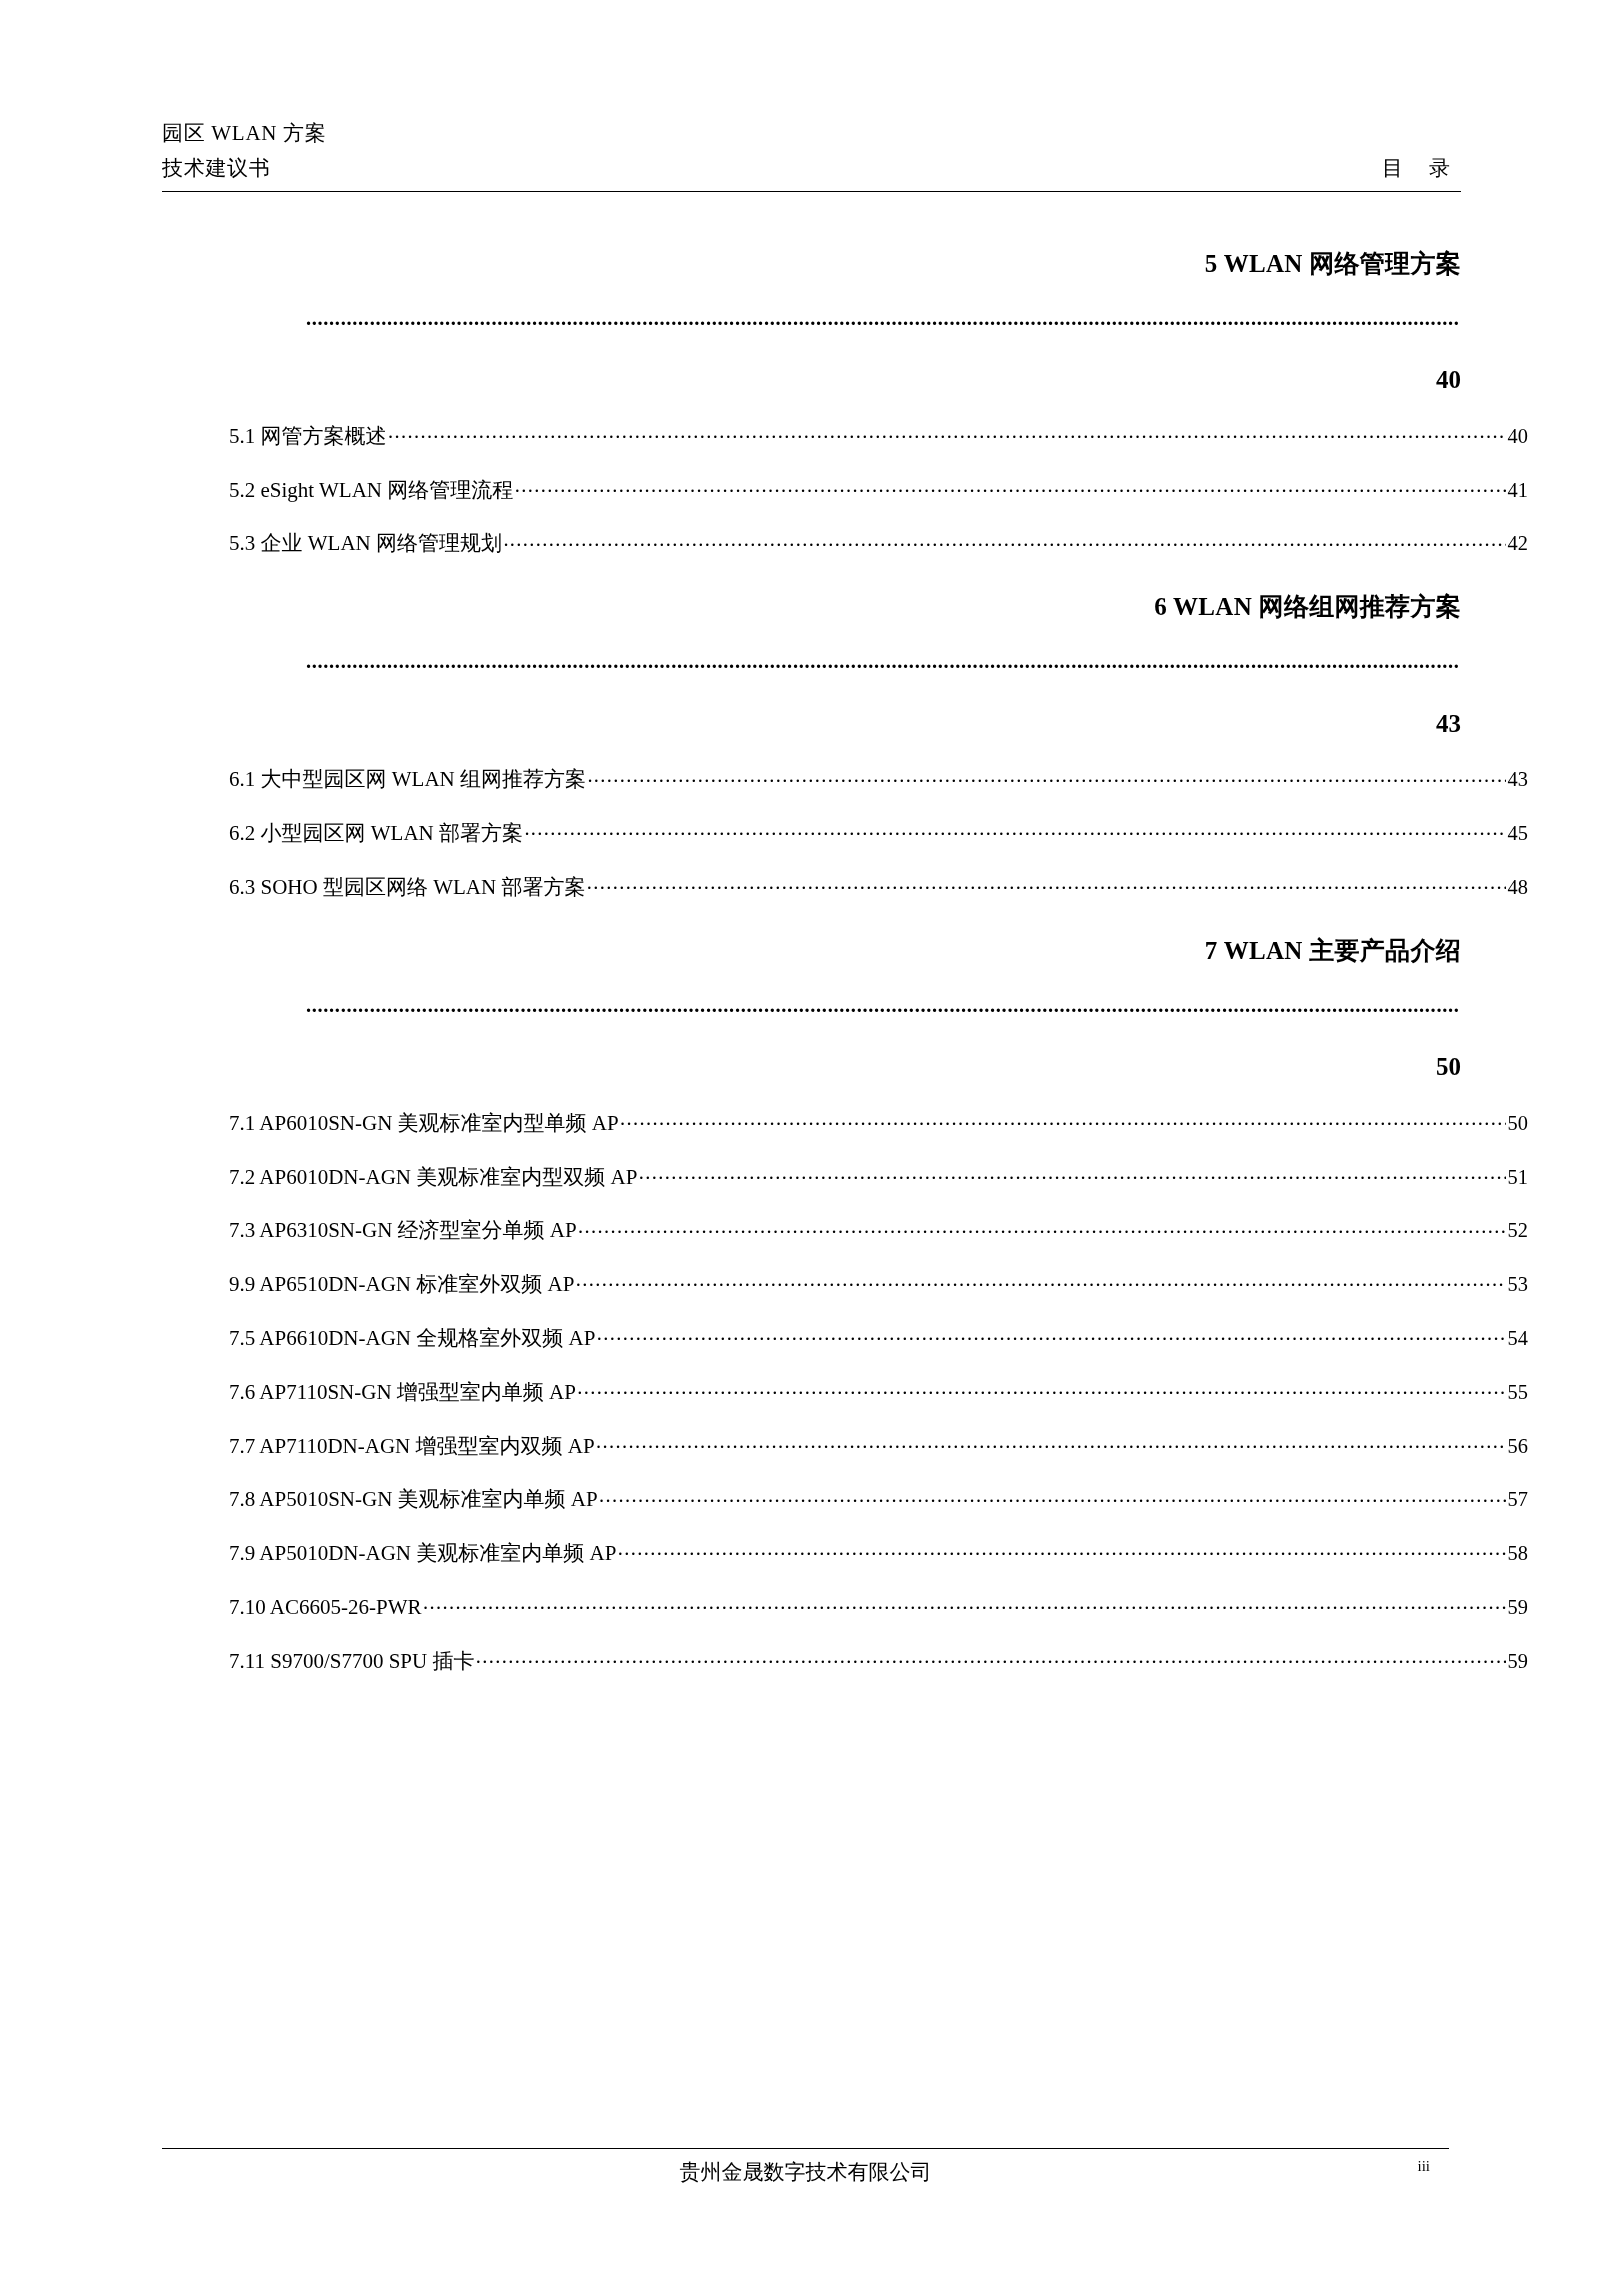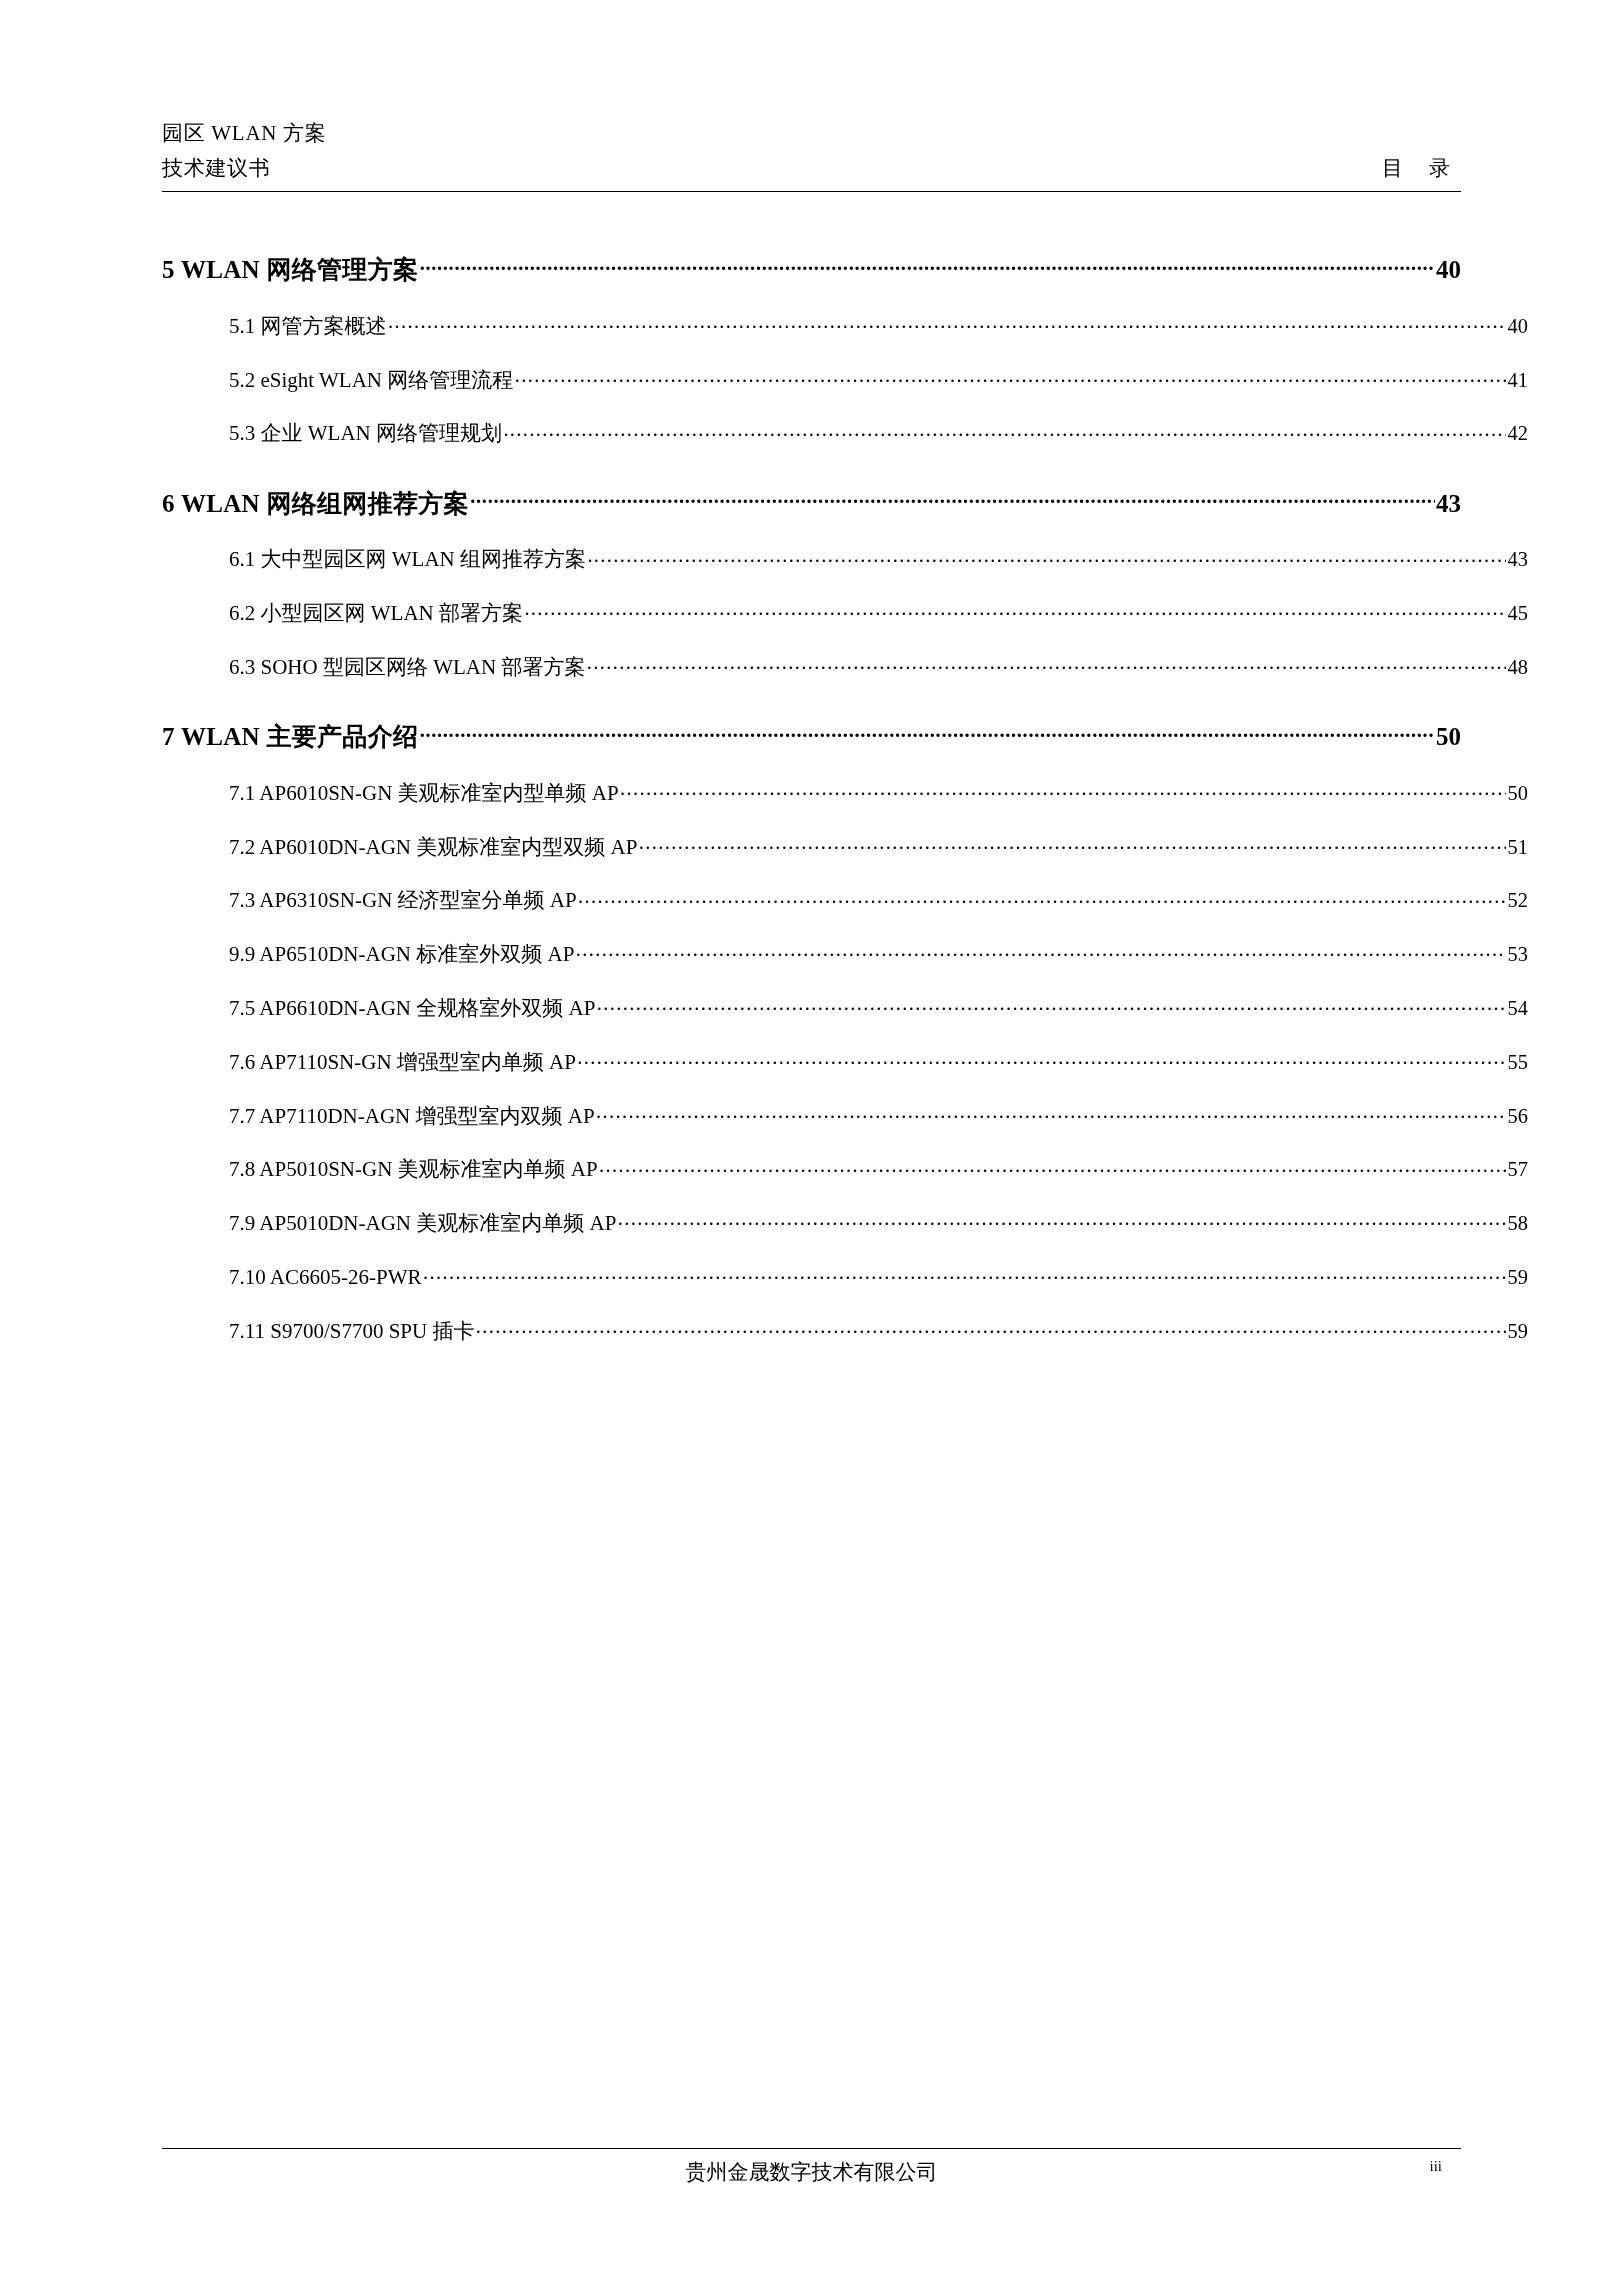--- a/index.html
+++ b/index.html
@@ -78,20 +78,21 @@
     flex: 0 0 auto;
     text-align: right;
   }
 
   
   .lvl1 {
     font-weight: bold;
     font-size: 25px;
     line-height: 55px;
     margin-top: 11px;
+    flex-direction: column;
   }
   .lvl1 .label {
     letter-spacing: 0.3px;
   }
   .lvl1 .leader {
     margin-bottom: 6.1px;
     font-weight: bold;
     letter-spacing: 0.7px;
   }
   .lvl1 .page-num {
@@ -108,21 +109,21 @@
     margin-bottom: 4.8px;
   }
   .lvl2 .page-num {
     font-size: 20.4px;
   }
 
   
   .footer {
     position: absolute;
     left: 162px;
-    right: 162px;
+    right: 174px;
     bottom: 104px;
   }
   .footer-rule {
     border-top: 1.4px solid #000000;
     margin-bottom: 9.5px;
   }
   .footer-row {
     position: relative;
     height: 33px;
   }

